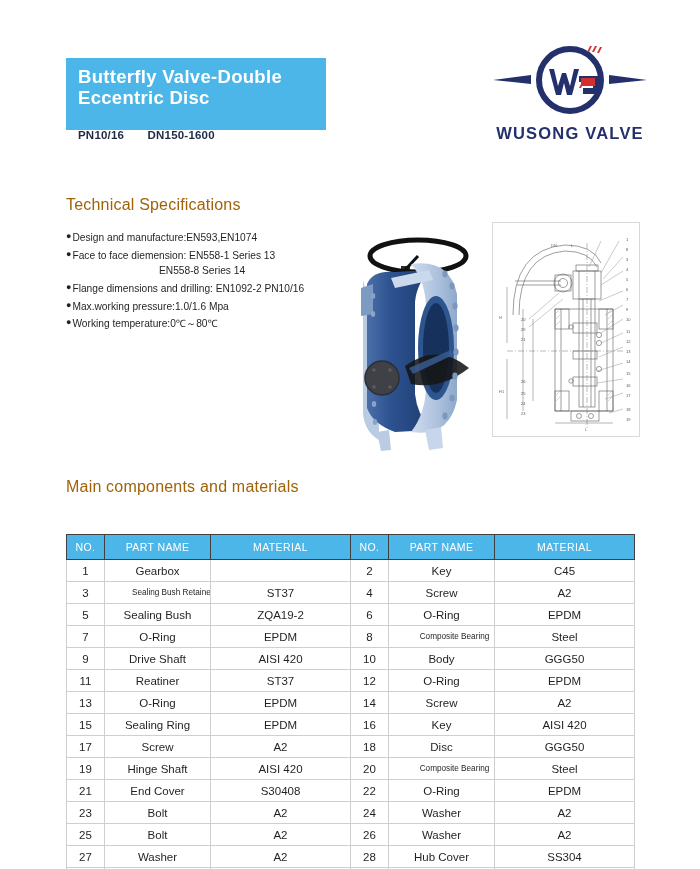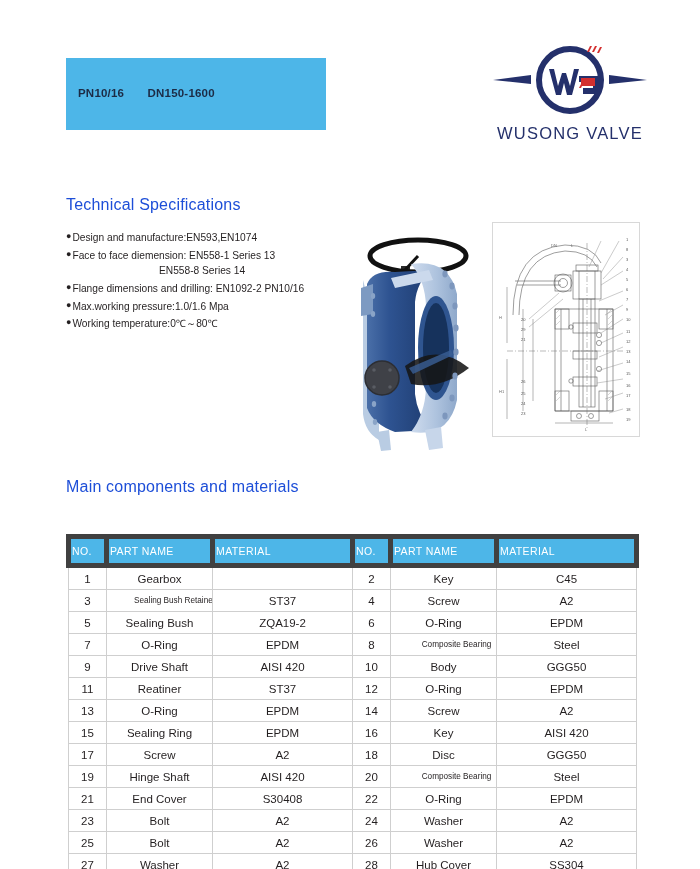--- a/index.html
+++ b/index.html
@@ -56,29 +56,29 @@
   }
   #brand-logo .logo-mark {
     position: relative;
     width: 166px;
     height: 80px;
   }
   #brand-logo .logo-name {
     text-align: center;
     color: #24306b;
     font-size: 16.5px;
-    font-weight: normal;
+    font-weight: bold;
     letter-spacing: 1.2px;
     margin-top: 2px;
   }
 
   
   .section-heading {
     position: absolute;
-    color: #1d4ed8;
+    color: #a16207;
     font-size: 16px;
     letter-spacing: 0.2px;
   }
   #spec-heading { left: 66px; top: 196px; }
   #components-heading { left: 66px; top: 478px; }
 
   
   #spec-list {
     position: absolute;
     left: 66px;
@@ -131,22 +131,22 @@
     border-collapse: collapse;
     table-layout: fixed;
   }
   #components-table th {
     background: #4db6e8;
     color: #ffffff;
     font-size: 10.5px;
     font-weight: normal;
     letter-spacing: 0.4px;
     height: 22px;
-    border: 5px solid #404040;
-    text-align: left;
+    border: 1px solid #404040;
+    text-align: center;
   }
   #components-table td {
     height: 19px;
     border: 1px solid #cfcfcf;
     text-align: center;
     font-size: 11.5px;
     color: #231f20;
     overflow: hidden;
     white-space: nowrap;
   }
@@ -155,20 +155,24 @@
     padding-left: 27px;
   }
   #components-table .col-no    { width: 38px; }
   #components-table .col-part  { width: 106px; }
   #components-table .col-mat   { width: 140px; }
 </style>
 </head>
 <body>
 
 <div id="title-banner">
+  <div class="main-title">
+    <div>Butterfly Valve-Double</div>
+    <div>Eccentric Disc</div>
+  </div>
   <div class="sub-title">
     <span>PN10/16</span>
     <span class="sub-b">DN150-1600</span>
   </div>
 </div>
 
 <div id="brand-logo">
   <div class="logo-mark">
     <svg width="166" height="80" viewBox="0 0 166 80">
 

